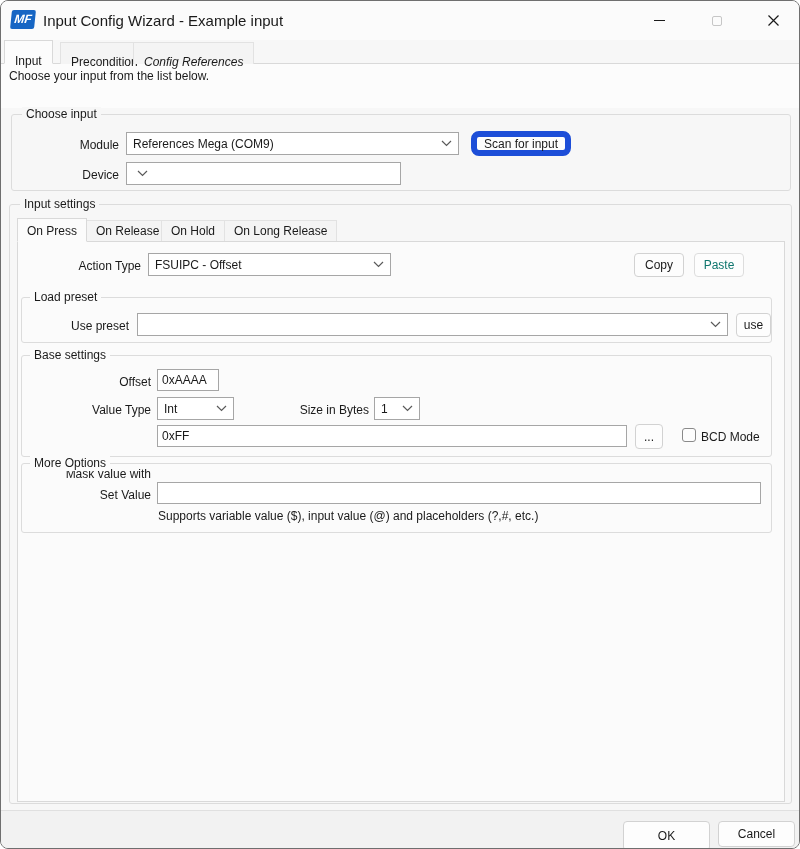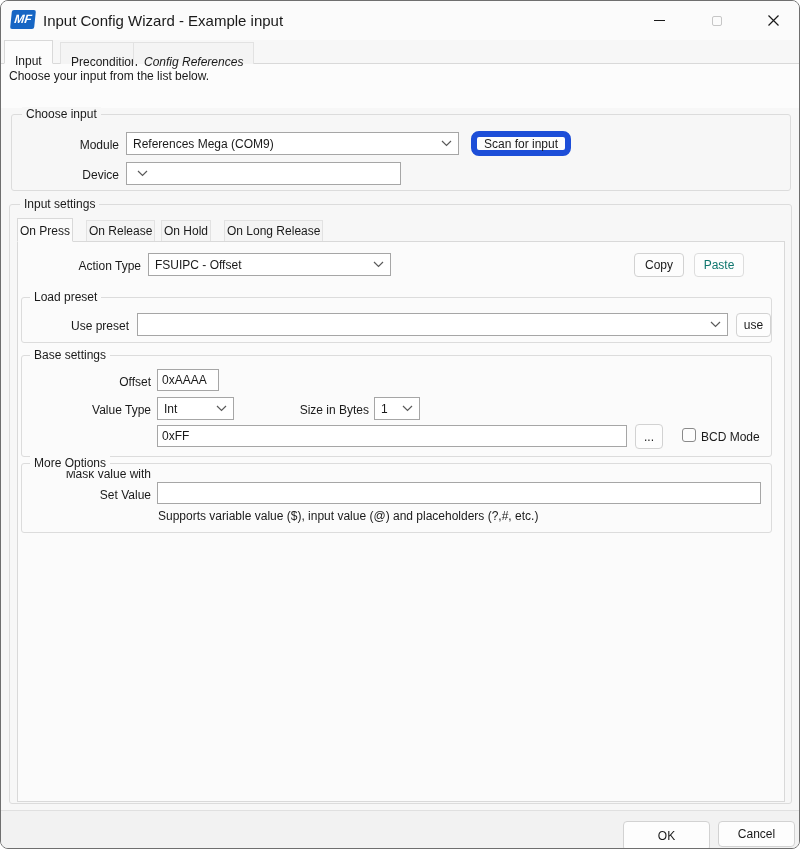--- a/index.html
+++ b/index.html
@@ -44,21 +44,21 @@
   .combo svg{flex:none;margin-left:4px;}
   .textbox{position:absolute;height:22px;background:#FFFFFF;border:1px solid #A6A6A6;
     padding:0 4px;font-family:"Liberation Sans",sans-serif;font-size:12px;color:#1A1A1A;outline:none;}
   .btn{position:absolute;background:#FDFDFD;border:1px solid #D2D2D2;border-radius:4px;
     font-family:"Liberation Sans",sans-serif;font-size:12px;color:#1A1A1A;text-align:center;padding:0;}
   .btn.disabled{color:#0f766e;border-color:#DDDDDD;}
   .btn-scan{background:#FDFDFD;border:6px solid #1d4ed8;border-radius:8px;}
   .checkbox{position:absolute;width:14px;height:14px;background:#FDFDFD;border:1px solid #8A8A8A;border-radius:3px;}
   
   .panel{position:absolute;left:16px;top:240px;width:768px;height:561px;background:#FBFBFB;border:1px solid #D9D9D9;}
-  .itab{position:absolute;height:21px;line-height:21px;padding:0 2px;top:219px;
+  .itab{position:absolute;height:21px;line-height:21px;padding:0 9px;top:219px;
     background:#F4F4F4;border:1px solid #E2E2E2;border-bottom:none;z-index:2;}
   .itab.selected{top:217px;height:24px;line-height:24px;background:#FBFBFB;
     border:1px solid #D9D9D9;border-bottom:1px solid #FBFBFB;z-index:3;}
   .itab-press{left:16px;} .itab-release{left:85px;} .itab-hold{left:160px;} .itab-long{left:223px;}
   .hint{position:absolute;left:157px;top:508px;color:#1A1A1A;}
   
   .footer{position:absolute;left:0;right:0;bottom:0;height:38px;background:#F2F2F2;border-top:1px solid #E0E0E0;}
 </style>
 </head>
 <body>

